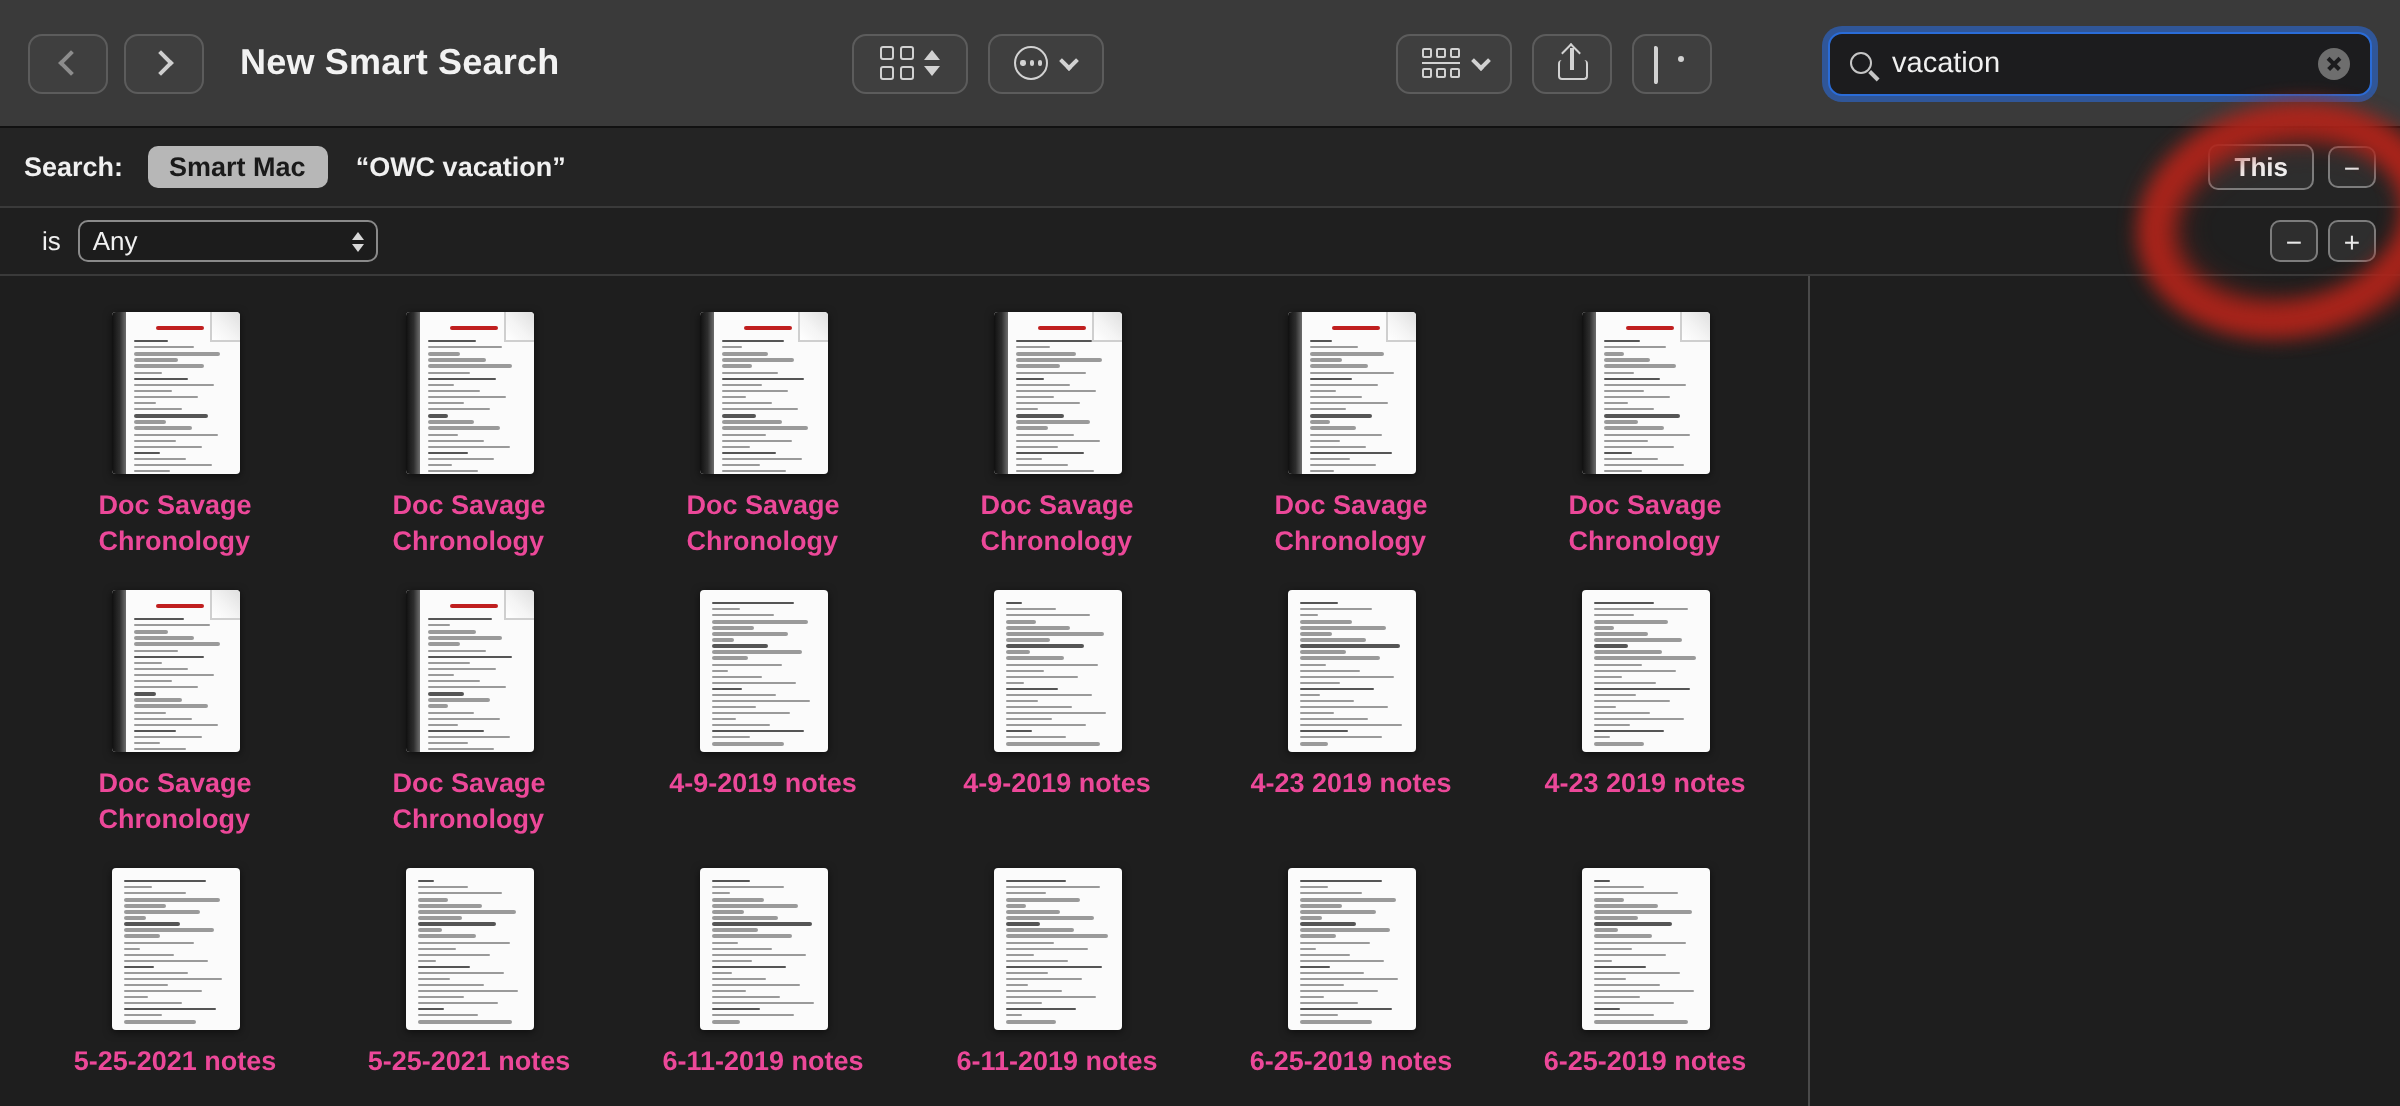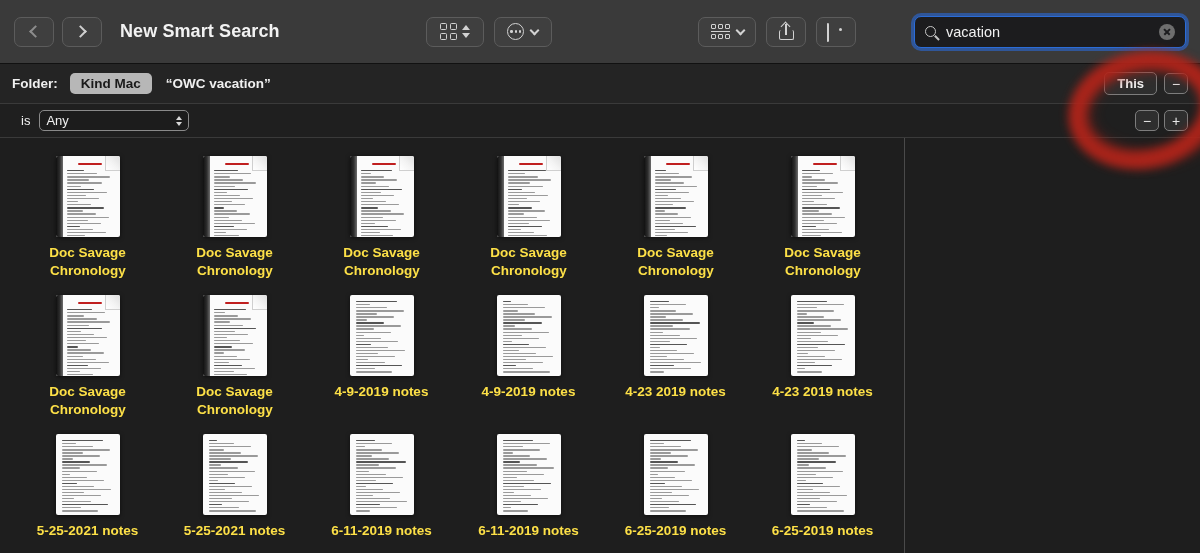--- a/index.html
+++ b/index.html
@@ -124,22 +124,22 @@
   .is-lbl { margin:0 9px; font-size:13px; color:#f0f0f0; }
   .crit-right { margin-left:auto; display:flex; gap:5px; }
 
   
   .content { flex:1; display:flex; background:#1e1e1e; position:relative; overflow:hidden; }
   .file-pane { width:905px; position:relative; overflow:hidden; border-right:1px solid #4a4a4a; }
   .side-pane { flex:1; background:#1e1e1e; }
 
   .grid { display:grid; grid-template-columns:repeat(6,147px); padding:18px 10px 0 14px; }
   .cell { display:flex; flex-direction:column; align-items:center; width:147px; height:139px; }
-  .label { margin-top:7px; font-size:13.5px; font-weight:bold; color:#fde047;
-           text-align:right; line-height:18px; max-width:140px; }
+  .label { margin-top:7px; font-size:13.5px; font-weight:bold; color:#ec4899;
+           text-align:left; line-height:18px; max-width:140px; }
 
   
   .doc { position:relative; width:64px; height:81px; filter:drop-shadow(0 1px 2px rgba(0,0,0,.55)); }
   .page { position:absolute; inset:0; background:#fbfbfb; border-radius:2px; overflow:hidden; }
   .spine { position:absolute; left:0; top:0; width:7px; height:100%;
            background:linear-gradient(90deg,#101010 0%,#2e2e2e 55%,#6d6d6d 100%); }
   .fold { position:absolute; top:0; right:0; width:15px; height:15px;
           background:linear-gradient(225deg,#dfdfdf 0%,#f4f4f4 55%,#ffffff 100%);
           border-left:1px solid #cfcfcf; border-bottom:1px solid #cfcfcf; }
   .ptitle { position:absolute; height:2.4px; background:#c01f1f; border-radius:1px; }
@@ -243,22 +243,22 @@
           <span class="search-text">vacation</span>
           <span class="clear-btn">
             <span class="x"></span>
           </span>
         </div>
       </div>
     </div>
   </div>
 
   <div class="scope-bar">
-    <span class="scope-label">Folder:</span>
-    <span class="scope-pill">Kind Mac</span>
+    <span class="scope-label">Search:</span>
+    <span class="scope-pill">Smart Mac</span>
     <span class="scope-alt">“OWC vacation”</span>
     <div class="scope-right">
       <span class="save-btn">This</span>
       <span class="sq-btn">−</span>
     </div>
   </div>
 
   <div class="crit-bar">
     <span class="is-lbl">is</span>
     <div class="sel sel-any">

